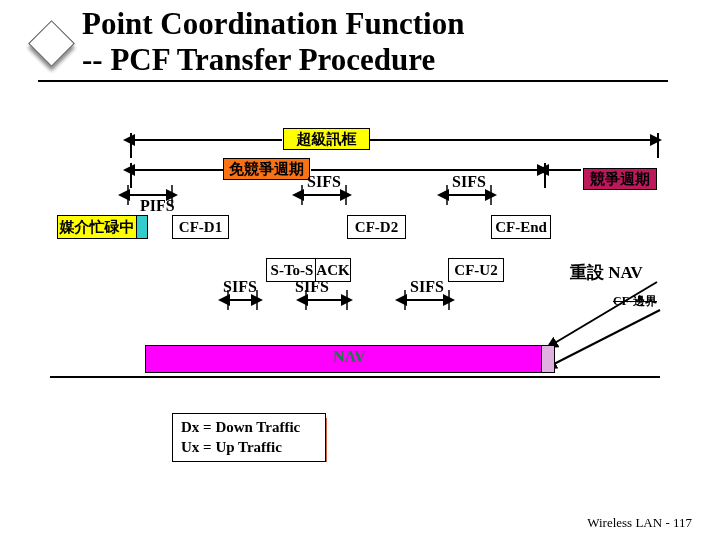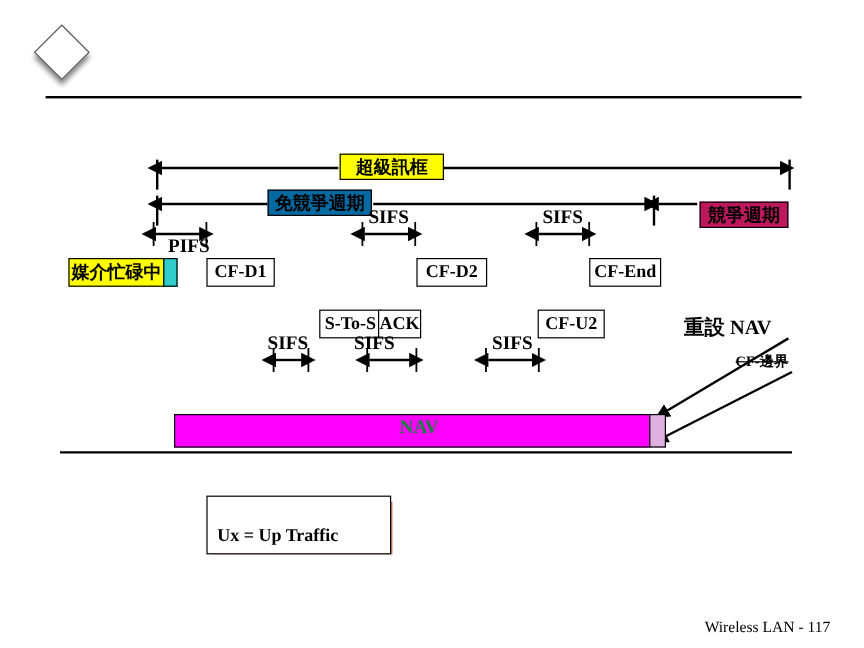--- a/index.html
+++ b/index.html
@@ -100,21 +100,22 @@
   .strike {
     text-decoration: line-through;
   }
 </style>
 </head>
 <body>
 
 <div class="diamond"></div>
 <div class="title-underline"></div>
 <div class="title-text">
-  <br>
+  <span>Point Coordination Function</span><br>
+  <span>-- PCF Transfer Procedure</span>
 </div>
 
 <svg class="arrows" viewBox="0 0 720 540">
   <defs>
     <marker id="ahL" markerWidth="8" markerHeight="8" refX="6" refY="3" orient="auto">
       <path d="M6,0 L0,3 L6,6 Z" fill="#000"></path>
     </marker>
     <marker id="ahR" markerWidth="8" markerHeight="8" refX="2" refY="3" orient="auto">
       <path d="M0,0 L6,3 L0,6 Z" fill="#000"></path>
     </marker>
@@ -156,21 +157,21 @@
   <line x1="50" y1="377" x2="660" y2="377" stroke="#000" stroke-width="2"></line>
 
   <line x1="657" y1="282" x2="553" y2="344" stroke="#000" stroke-width="2" marker-end="url(#ahR)"></line>
 
   <line x1="660" y1="310" x2="552" y2="365" stroke="#000" stroke-width="2" marker-end="url(#ahR)"></line>
 </svg>
 
 <div class="box" style="left:283px; top:128px; width:85px; height:20px; background:#ffff00;">
     <span>超級訊框</span>
   </div>
-<div class="box" style="left:223px; top:158px; width:85px; height:20px; background:#0369a1;">
+<div class="box" style="left:223px; top:158px; width:85px; height:20px; background:#f97316;">
     <span>免競爭週期</span>
   </div>
 <div class="box" style="left:583px; top:168px; width:72px; height:20px; background:#be185d;">
     <span>競爭週期</span>
   </div>
 
 <div class="label" style="left:140px; top:173px;margin-top:24px;">PIFS</div>
 <div class="label" style="left:307px; top:173px;">SIFS</div>
 <div class="label" style="left:452px; top:173px;">SIFS</div>
 
@@ -205,17 +206,17 @@
 <div class="label" style="left:570px; top:261px; font-size:17px;">重設 NAV</div>
 
 <div class="label strike" style="left:613px; top:293px; font-size:12px;">CF-邊界</div>
 
 <div class="nav-bar" style="left:145px; top:345px; width:396px; height:26px;"></div>
 <div class="color-box" style="left:541px; top:345px; width:12px; height:26px; background:#e0b0e0;"></div>
 <div class="label" style="left:333px; top:348px; color:#15803d;">NAV</div>
 
 <div class="legend-shadow" style="left:177px; top:418px; width:150px; height:44px;"></div>
 <div class="legend-box" style="left:172px; top:413px; width:136px;">
-  <br>
+  <span>Dx = Down Traffic</span><br>
   <span>Ux = Up Traffic</span>
 </div>
 
 <div class="footer">Wireless LAN - 117</div>
 
 </body></html>

